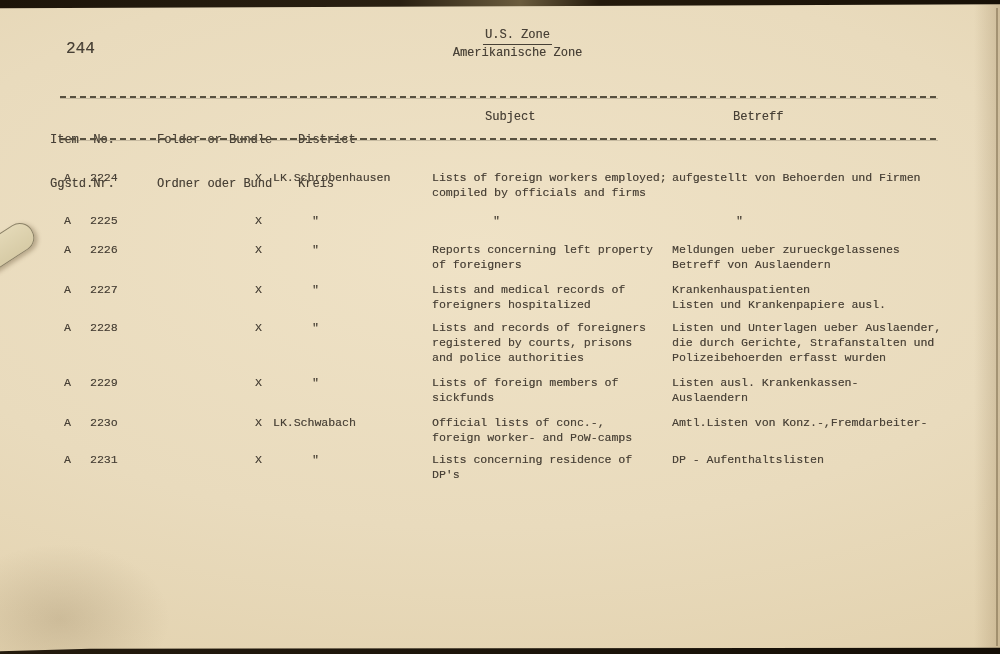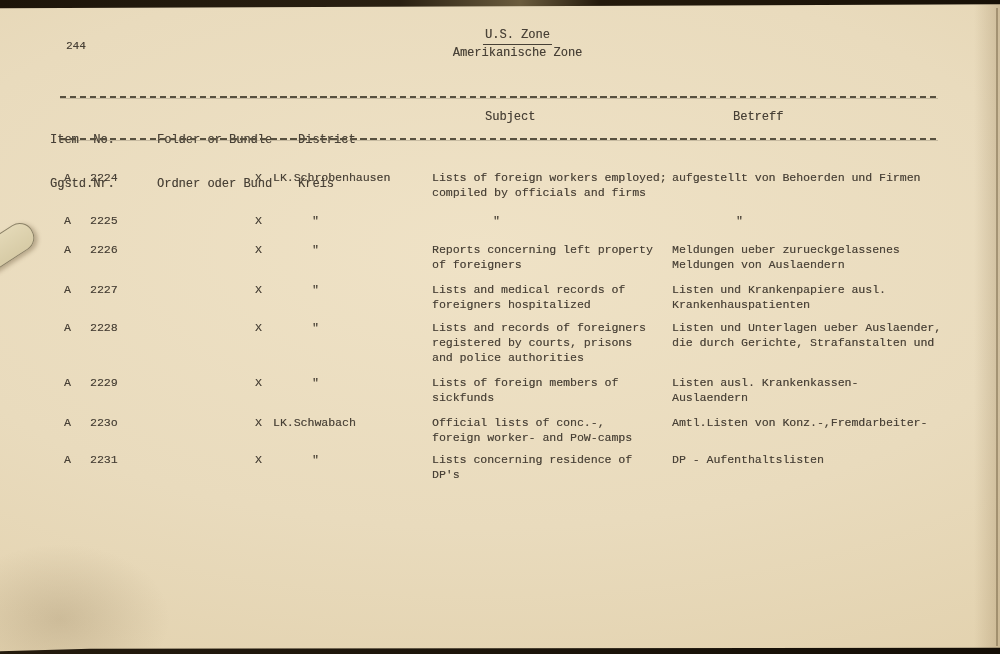--- a/index.html
+++ b/index.html
@@ -23,21 +23,21 @@
   .shade-right{position:absolute;top:0;bottom:0;right:0;width:26px;
     background:linear-gradient(270deg,rgba(140,115,75,.28),rgba(140,115,75,0));}
   .shade-bl{position:absolute;left:-50px;bottom:-40px;width:220px;height:150px;
     background:radial-gradient(closest-side,rgba(120,98,64,.22),rgba(120,98,64,0));}
   
   .tab{position:absolute;left:-62px;top:243px;width:100px;height:27px;border-radius:14px;
     background:linear-gradient(180deg,#e3d8b6,#d7cba6);
     border:1.5px solid #8b8166;box-shadow:2px 3px 4px rgba(90,70,40,.35);
     transform:rotate(-33deg);}
   
-  .page-number{position:absolute;left:66px;top:40px;font-size:11px;}
+  .page-number{position:absolute;left:66px;top:40px;font-size:16px;}
   .zone{position:absolute;left:415px;top:27px;width:205px;text-align:center;font-size:12px;line-height:16px;}
   .zone .en{display:inline-block;border-bottom:1.2px solid #474036;padding:0 2px 1px 2px;}
   
   .rule{position:absolute;left:60px;width:878px;height:2.4px;
     background:repeating-linear-gradient(90deg,#57503f 0 6.5px,rgba(0,0,0,0) 6.5px 10px);
     box-shadow:0 1px 0 rgba(87,80,63,.25);}
   .rule1{top:96px;} .rule2{top:138px;}
   
   .colhead{position:absolute;font-size:12px;line-height:14.5px;white-space:pre;}
   .ch-item{left:50px;top:104px;} .ch-folder{left:157px;top:104px;} .ch-district{left:298px;top:104px;}
@@ -103,37 +103,37 @@
         <div class="cell ink c-district ditto"><div>"</div></div>
         <div class="cell ink c-subject ditto"><div>"</div></div>
         <div class="cell ink c-betreff ditto"><div>"</div></div>
       </div>
       <div class="row" style="top: 242px;">
         <div class="cell ink c-series"><div>A</div></div>
         <div class="cell ink c-number"><div>2226</div></div>
         <div class="cell ink c-folder"><div>X</div></div>
         <div class="cell ink c-district ditto"><div>"</div></div>
         <div class="cell ink c-subject"><div>Reports concerning left property</div><div>of foreigners</div></div>
-        <div class="cell ink c-betreff"><div>Meldungen ueber zurueckgelassenes</div><div>Meldungen von Auslaendern</div></div>
+        <div class="cell ink c-betreff"><div>Meldungen ueber zurueckgelassenes</div><div>Betreff von Auslaendern</div></div>
       </div>
       <div class="row" style="top: 282px;">
         <div class="cell ink c-series"><div>A</div></div>
         <div class="cell ink c-number"><div>2227</div></div>
         <div class="cell ink c-folder"><div>X</div></div>
         <div class="cell ink c-district ditto"><div>"</div></div>
         <div class="cell ink c-subject"><div>Lists and medical records of</div><div>foreigners hospitalized</div></div>
-        <div class="cell ink c-betreff"><div>Listen und Krankenpapiere ausl.</div><div>Krankenhauspatienten</div></div>
+        <div class="cell ink c-betreff"><div>Krankenhauspatienten</div><div>Listen und Krankenpapiere ausl.</div></div>
       </div>
       <div class="row" style="top: 320px;">
         <div class="cell ink c-series"><div>A</div></div>
         <div class="cell ink c-number"><div>2228</div></div>
         <div class="cell ink c-folder"><div>X</div></div>
         <div class="cell ink c-district ditto"><div>"</div></div>
         <div class="cell ink c-subject"><div>Lists and records of foreigners</div><div>registered by courts, prisons</div><div>and police authorities</div></div>
-        <div class="cell ink c-betreff"><div>Listen und Unterlagen ueber Auslaender,</div><div>die durch Gerichte, Strafanstalten und</div></div>
+        <div class="cell ink c-betreff"><div>Listen und Unterlagen ueber Auslaender,</div><div>die durch Gerichte, Strafanstalten und</div><div>Polizeibehoerden erfasst wurden</div></div>
       </div>
       <div class="row" style="top: 375px;">
         <div class="cell ink c-series"><div>A</div></div>
         <div class="cell ink c-number"><div>2229</div></div>
         <div class="cell ink c-folder"><div>X</div></div>
         <div class="cell ink c-district ditto"><div>"</div></div>
         <div class="cell ink c-subject"><div>Lists of foreign members of</div><div>sickfunds</div></div>
         <div class="cell ink c-betreff"><div>Listen ausl. Krankenkassen-</div><div>Auslaendern</div></div>
       </div>
       <div class="row" style="top: 415px;">

